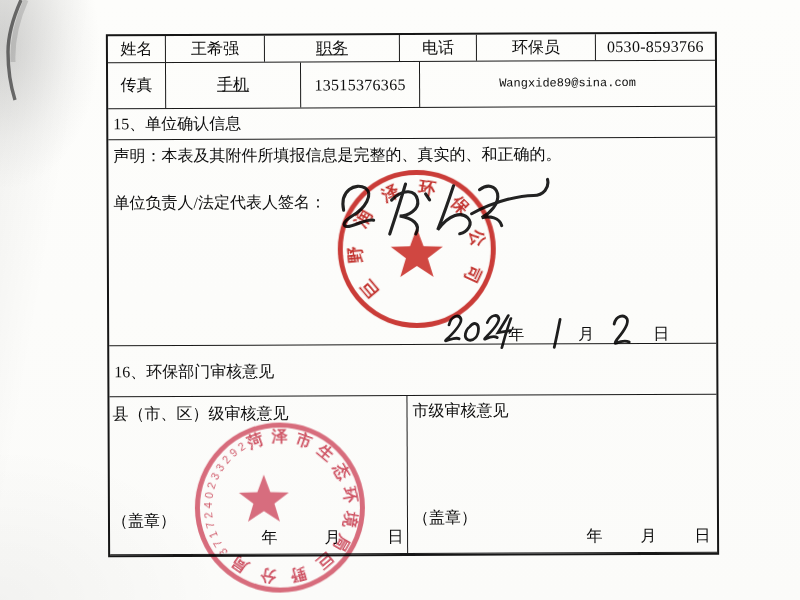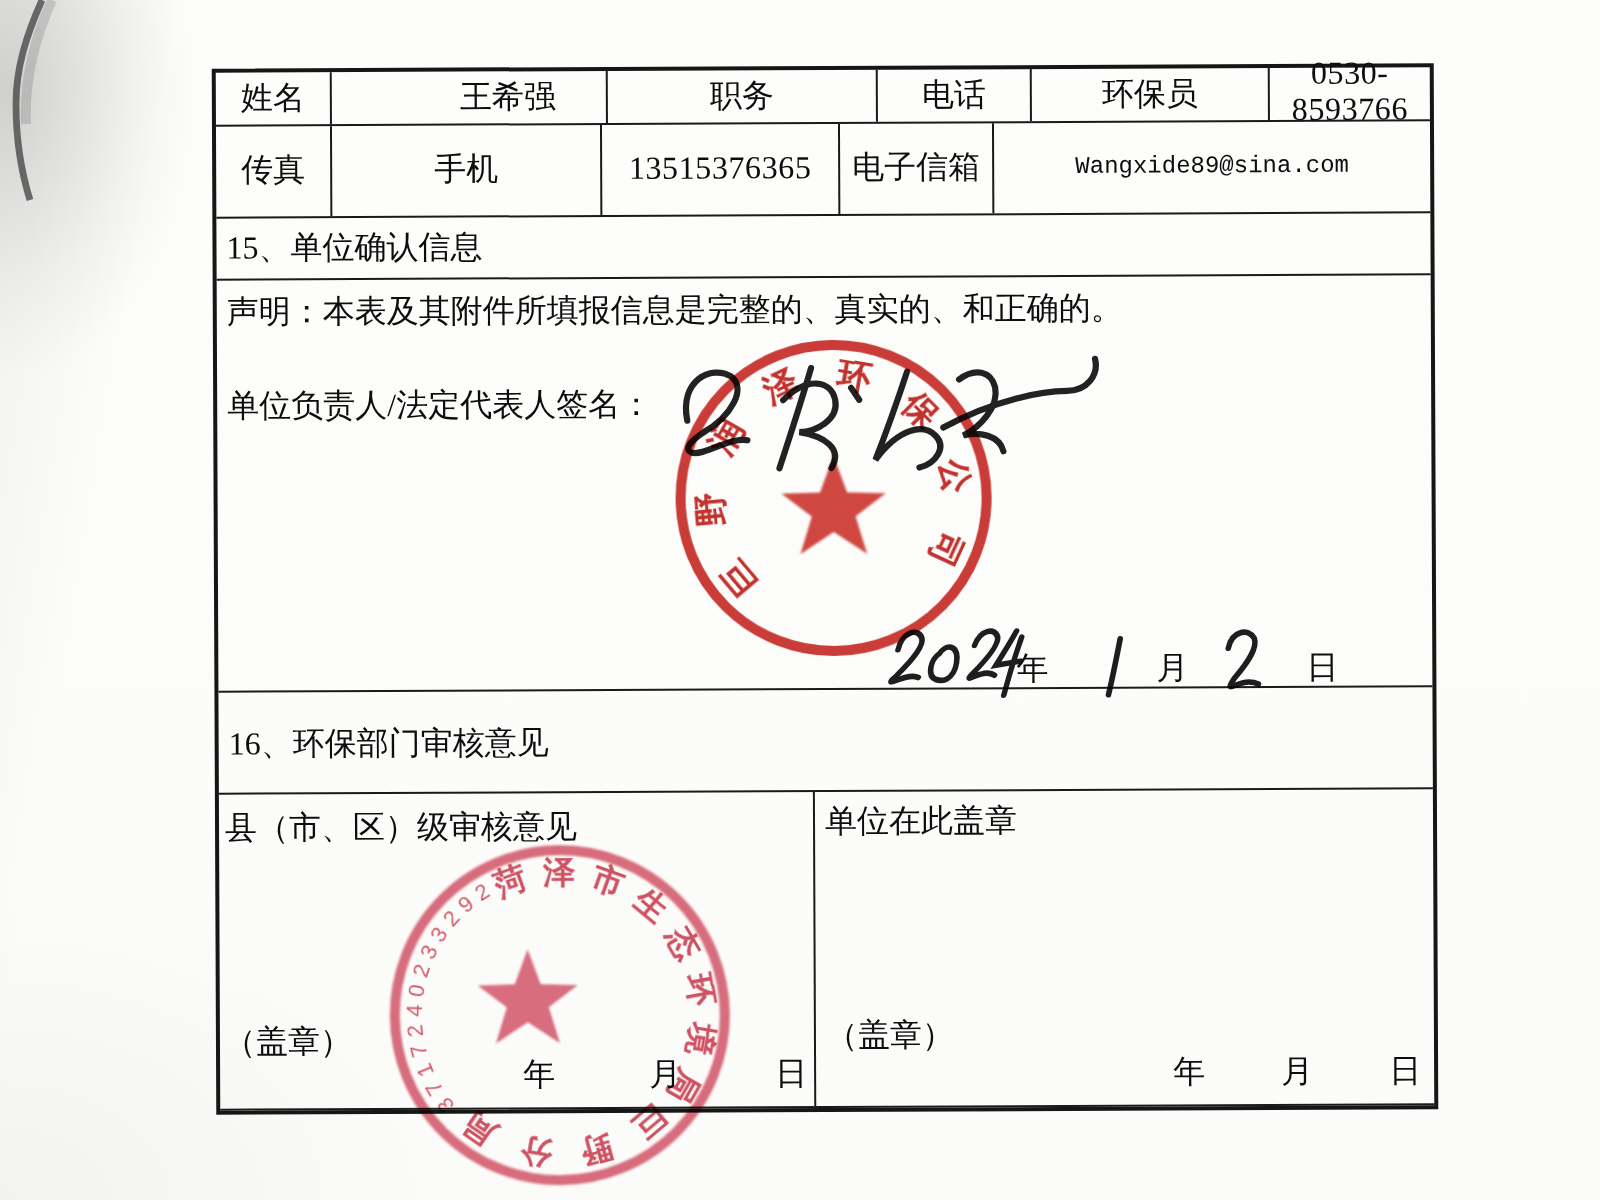--- a/index.html
+++ b/index.html
@@ -13,21 +13,21 @@
   .crease{position:absolute;left:0;top:0;}
   .form{position:absolute;left:107px;top:33px;width:611px;height:523px;
     border:2px solid #161616;box-sizing:border-box;transform:rotate(-0.25deg);
     transform-origin:50% 50%;}
   .row{box-sizing:border-box;border-bottom:1.5px solid #1a1a1a;position:relative;}
   .row:last-child{border-bottom:none;}
   .cells{display:flex;height:100%;}
   .cc{box-sizing:border-box;border-right:1.5px solid #1a1a1a;display:flex;
       align-items:center;justify-content:center;text-align:center;font-size:16px;}
   .cc:last-child{border-right:none;flex:1;}
-  .w1{width:58px;}.w2{width:99px;margin-left:39px;}.w3{width:135px;}.w4{width:119px;}.w5{width:77px;}
+  .w1{width:58px;}.w2{width:99px;}.w3{width:135px;text-decoration:underline;}.w4{width:119px;}.w5{width:77px;}
   .r1{height:27px;}
   .r2{height:46px;}
   .r15{height:31px;padding:5px 0 0 5px;box-sizing:border-box;font-size:16px;}
   .rbig{height:206px;}
   .r16{height:51px;padding:16px 0 0 5px;box-sizing:border-box;font-size:16px;}
   .rbottom{height:158px;}
   .num{font-size:16px;letter-spacing:.3px;}
   .wrapnum{max-width:88px;word-break:break-all;line-height:19px;font-size:16px;}
   .email{font-family:"Liberation Mono","DejaVu Sans Mono",monospace;font-size:12px;
          line-height:15px;word-break:break-all;padding:0 3px;}
@@ -94,23 +94,20 @@
       <div class="cells">
         <div class="cc w1">
             <span>传真</span>
           </div>
         <div class="cc w3">
             <span>手机</span>
           </div>
         <div class="cc w4">
             <span class="num">13515376365</span>
           </div>
-        <div class="cc w5">
-            <span>电子信箱</span>
-          </div>
         <div class="cc">
             <span class="email">Wangxide89@sina.com</span>
           </div>
       </div>
     </div>
 
     <div class="row r15">
       <span>15、单位确认信息</span>
     </div>
 
@@ -128,21 +125,21 @@
         <div class="bcell left">
           <div class="cellhead">县（市、区）级审核意见</div>
           <div class="sealnote" style="left:2px;top:70px;">（盖章）</div>
           <div class="dateline" style="right:3px;bottom:5px;gap:46px;">
             <span>年</span>
             <span>月</span>
             <span>日</span>
           </div>
         </div>
         <div class="bcell right">
-          <div class="cellhead" style="left:5px;top:5px;">单位在此盖章</div>
+          <div class="cellhead" style="left:5px;top:5px;">市级审核意见</div>
           <div class="sealnote" style="left:5px;top:68px;">（盖章）</div>
           <div class="dateline" style="right:6px;bottom:5px;gap:37px;">
             <span>年</span>
             <span>月</span>
             <span>日</span>
           </div>
         </div>
       </div>
     </div>
 

